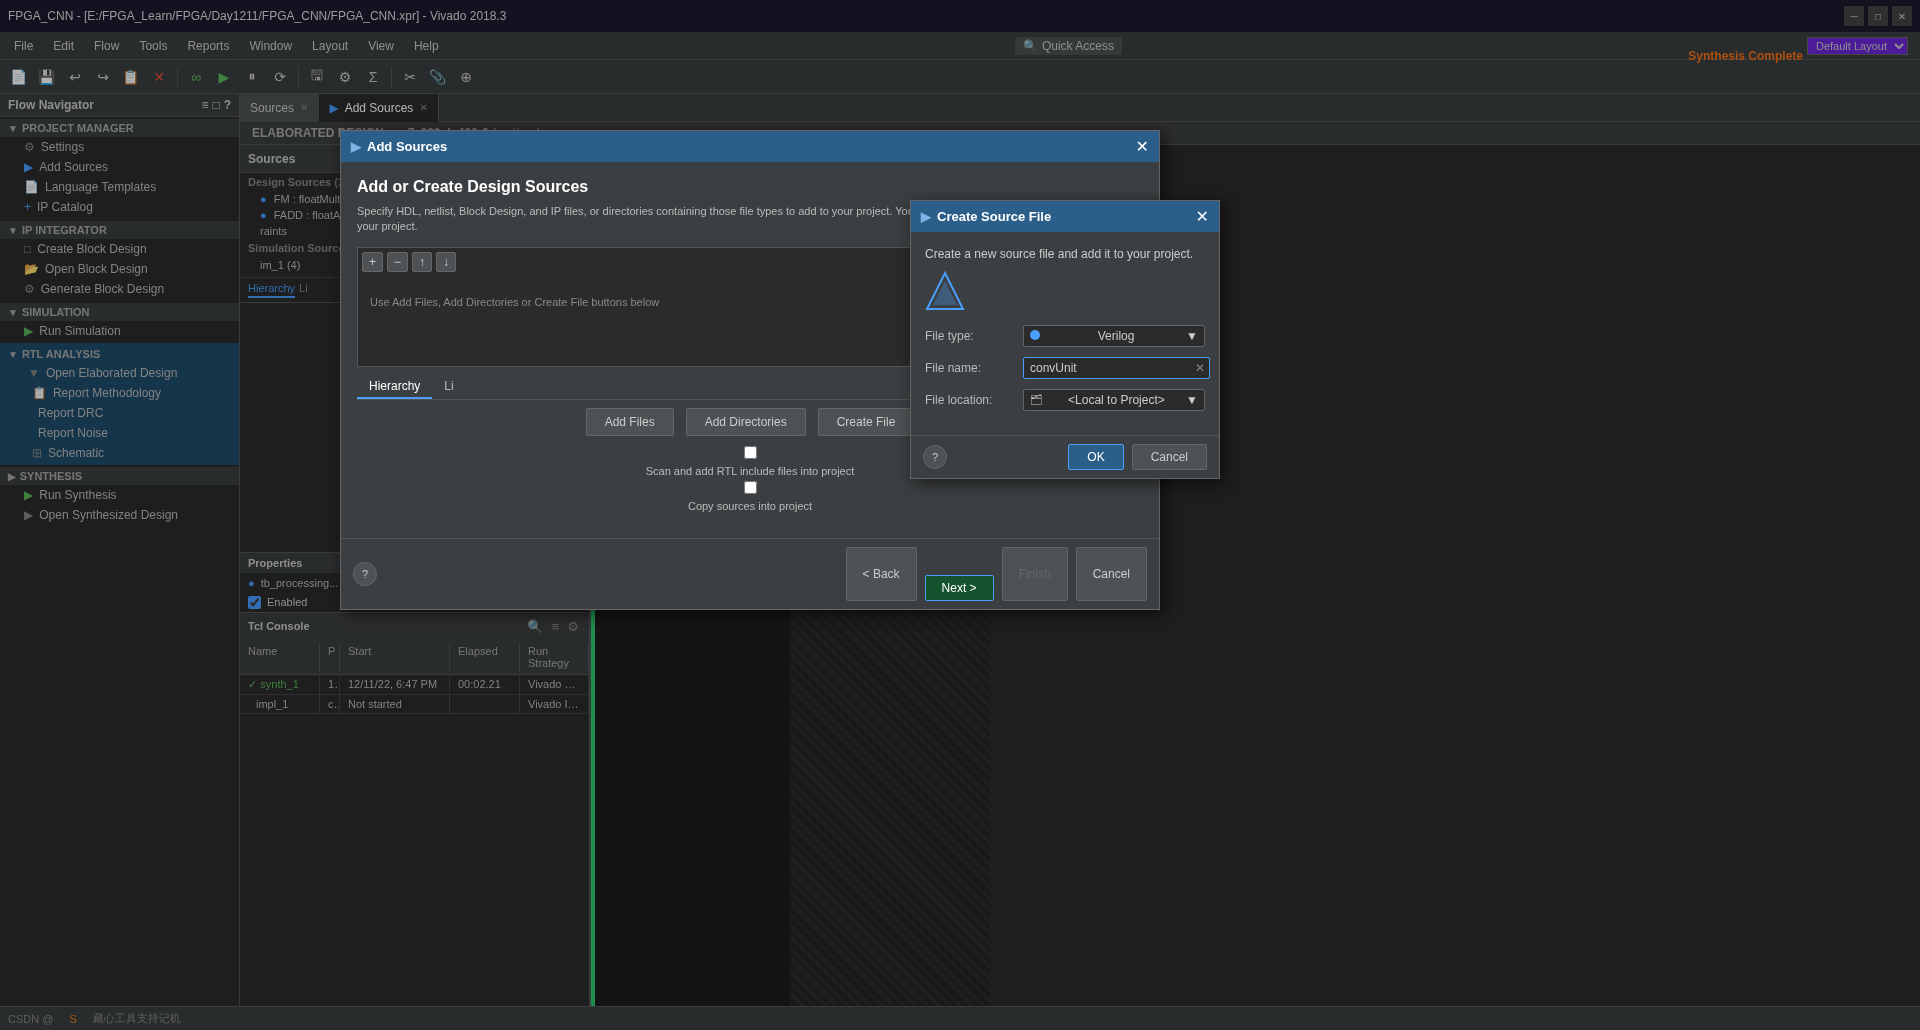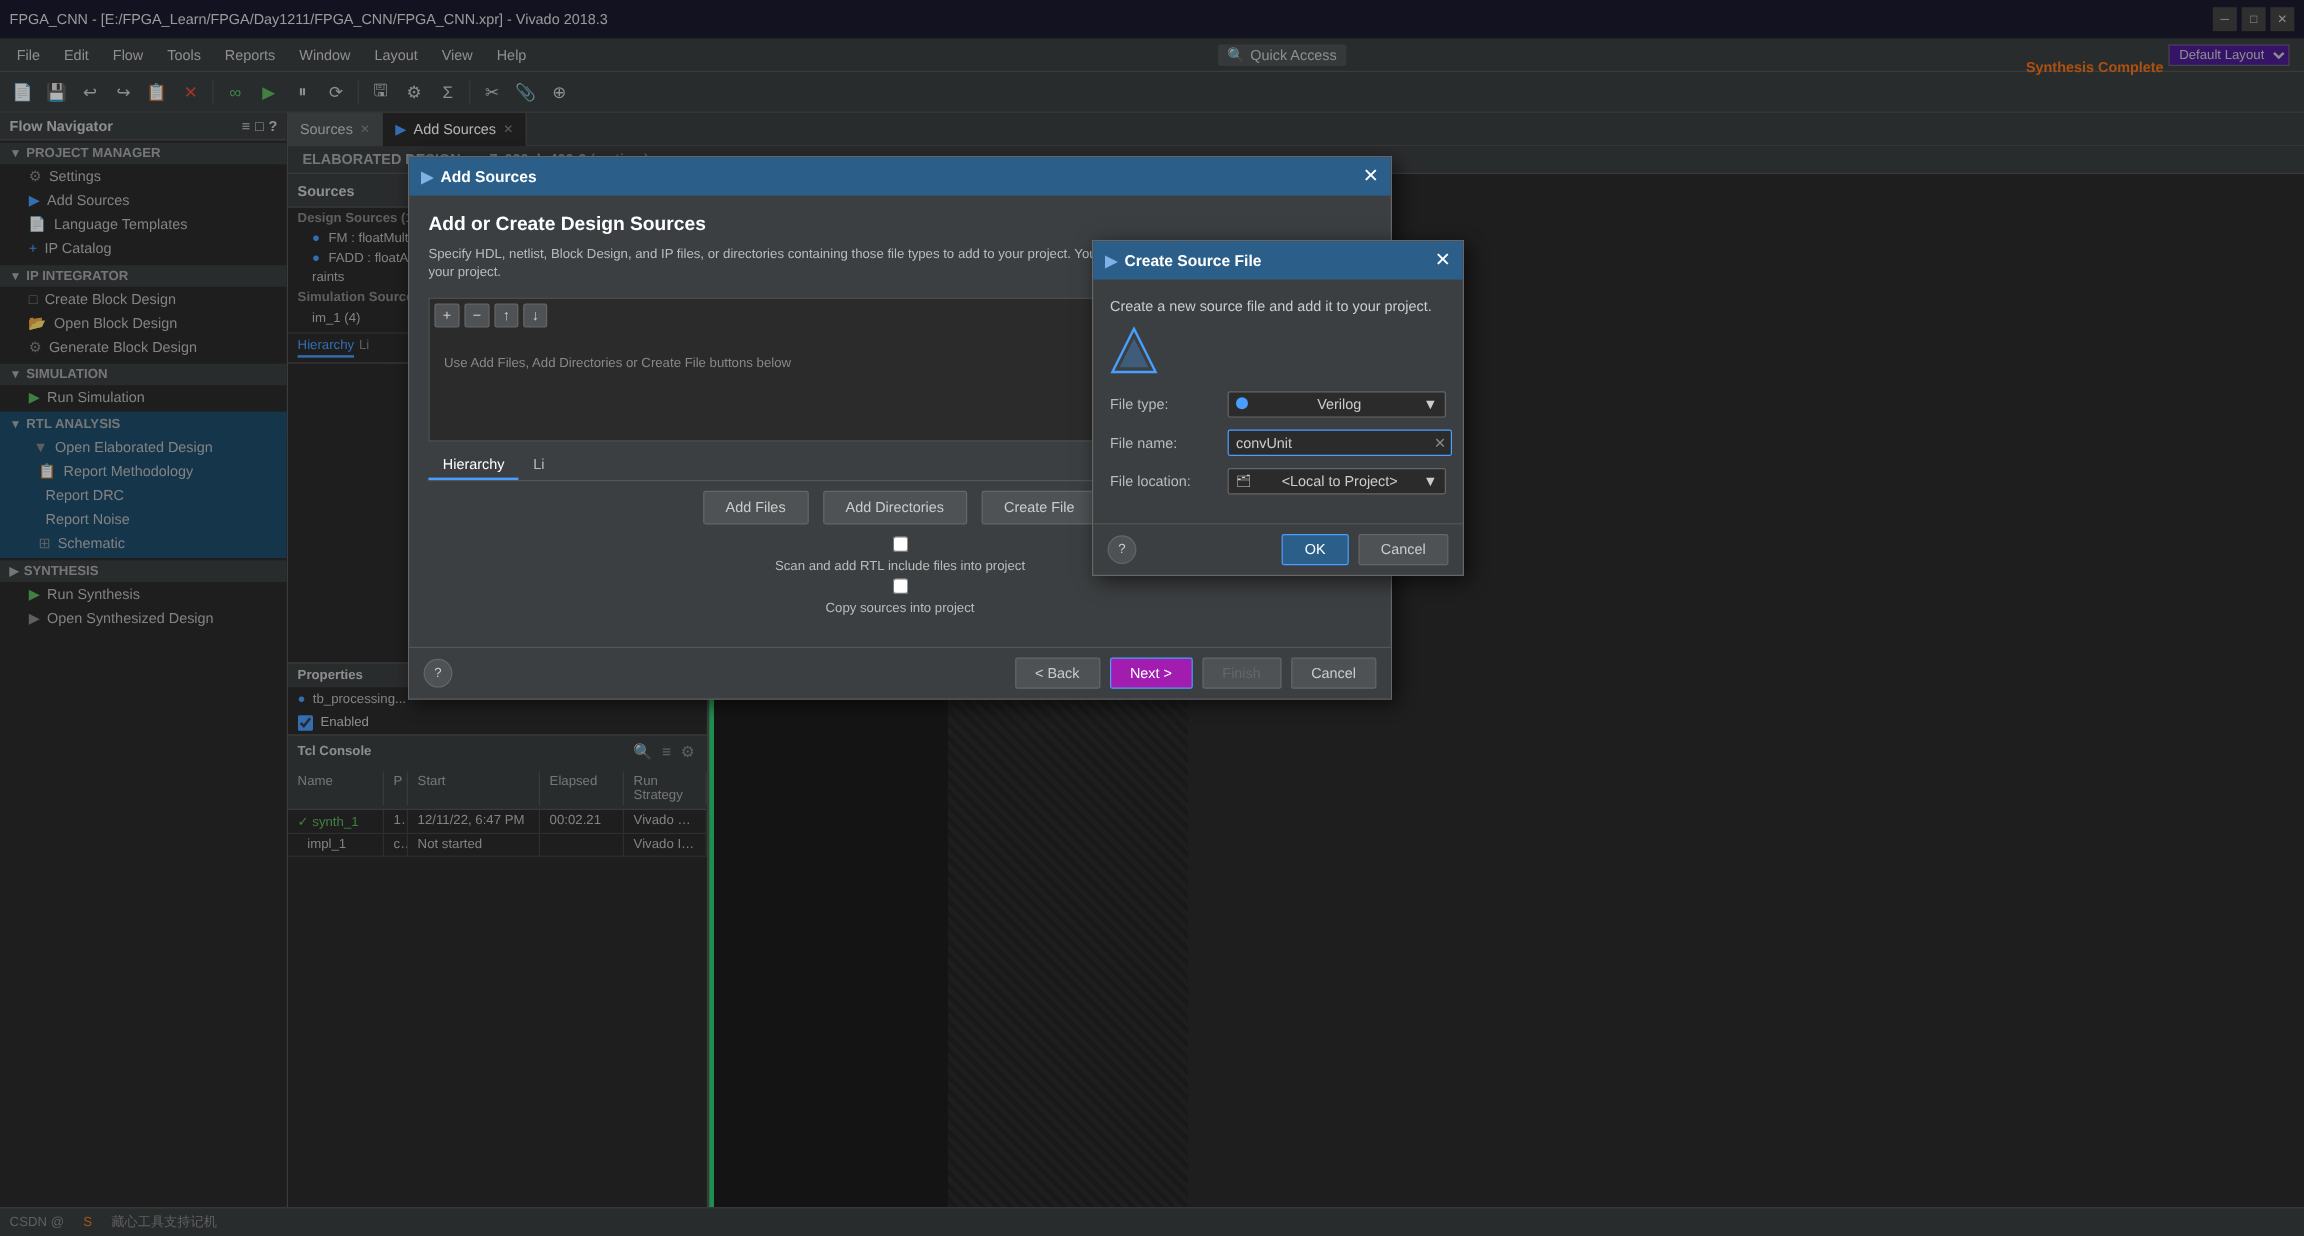--- a/index.html
+++ b/index.html
@@ -80,21 +80,21 @@
     .d-tab { padding: 4px 12px; color: #bbb; cursor: pointer; font-size: 12px; border-bottom: 2px solid transparent; }
     .d-tab.active { color: #fff; border-bottom: 2px solid #4a9eff; }
     .dialog-actions { display: flex; justify-content: center; gap: 12px; margin: 8px 0; }
     .action-btn { padding: 6px 18px; background: #4e5254; border: 1px solid #666; color: #ccc; cursor: pointer; font-size: 12px; border-radius: 2px; }
     .dialog-options { margin: 8px 0; }
     .checkbox-row { display: flex; align-items: center; gap: 6px; padding: 2px 0; color: #bbb; font-size: 11px; flex-direction: column; }
     .checkbox-row input[type="checkbox"] { accent-color: #4a9eff; }
     .dialog-nav { display: flex; align-items: center; justify-content: space-between; padding: 8px 12px; border-top: 1px solid #555; background: #3c3f41; }
     .nav-btn { padding: 5px 16px; background: #4e5254; border: 1px solid #666; color: #ccc; cursor: pointer; font-size: 12px; border-radius: 2px; }
     .nav-btn.disabled { color: #666; cursor: default; }
-    .nav-btn.primary { background: #a21caf; border-color: #4a9eff; color: #fff; }
+    .nav-btn.primary { background: #14532d; border-color: #4a9eff; color: #fff; margin-top: 28px; }
     .help-btn { width: 24px; height: 24px; border-radius: 50%; background: #4e5254; border: 1px solid #666; color: #ccc; font-size: 11px; cursor: pointer; display: flex; align-items: center; justify-content: center; }
 
     
     #create-source-dialog { position: fixed; top: 200px; left: 910px; width: 310px; background: #3c3f41; border: 1px solid #666; box-shadow: 4px 4px 16px rgba(0,0,0,0.6); z-index: 102; }
     .csf-header { background: #2b5f8a; color: #fff; padding: 6px 10px; display: flex; align-items: center; justify-content: space-between; font-size: 13px; font-weight: bold; }
     .csf-body { padding: 14px; }
     .csf-desc { display: flex; align-items: flex-start; gap: 8px; margin-bottom: 14px; flex-direction: column; }
     .csf-desc-text { font-size: 12px; color: #ccc; line-height: 1.4; flex: 1; }
     .vivado-logo { width: 40px; height: 40px; display: flex; align-items: center; justify-content: center; }
     .form-row { display: flex; align-items: center; gap: 8px; margin-bottom: 10px; }
@@ -146,21 +146,21 @@
   <span class="menu-item">Window</span>
   <span class="menu-item">Layout</span>
   <span class="menu-item">View</span>
   <span class="menu-item">Help</span>
   <div class="quick-access">
     <span>🔍</span>
     <span>Quick Access</span>
   </div>
   <div style="margin-left:auto; display:flex; align-items:center; gap:4px; padding-right:8px;">
     <span style="color:#f97316; font-size:12px; font-weight:bold;margin-top:20px;">Synthesis Complete</span>
-    <select style="background:#4c1d95; border:1px solid #666; color:#ccc; font-size:11px; padding:1px 4px;">
+    <select style="background:#6d28d9; border:1px solid #666; color:#ccc; font-size:11px; padding:1px 4px;">
       <option>Default Layout</option>
     </select>
   </div>
 </div>
 
 <div id="toolbar">
   <button class="tb-btn">📄</button>
   <button class="tb-btn">💾</button>
   <button class="tb-btn">↩</button>
   <button class="tb-btn">↪</button>

